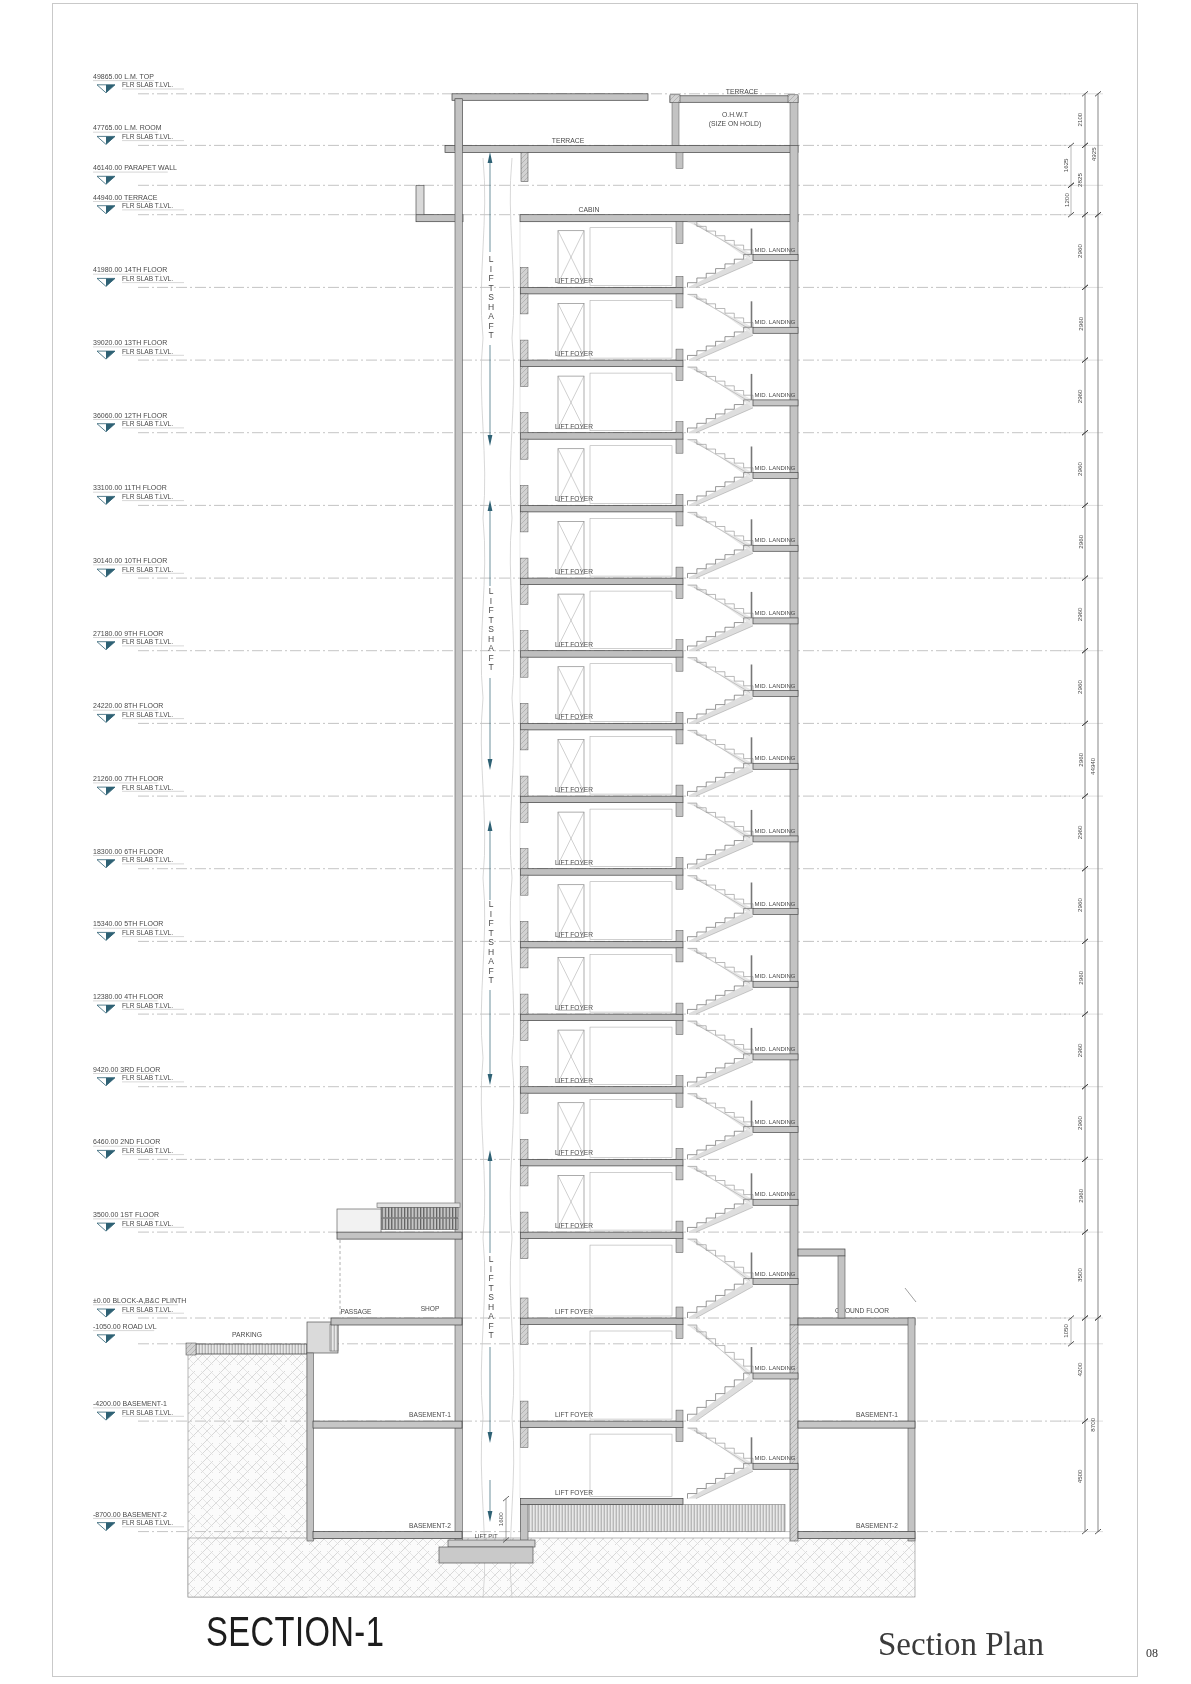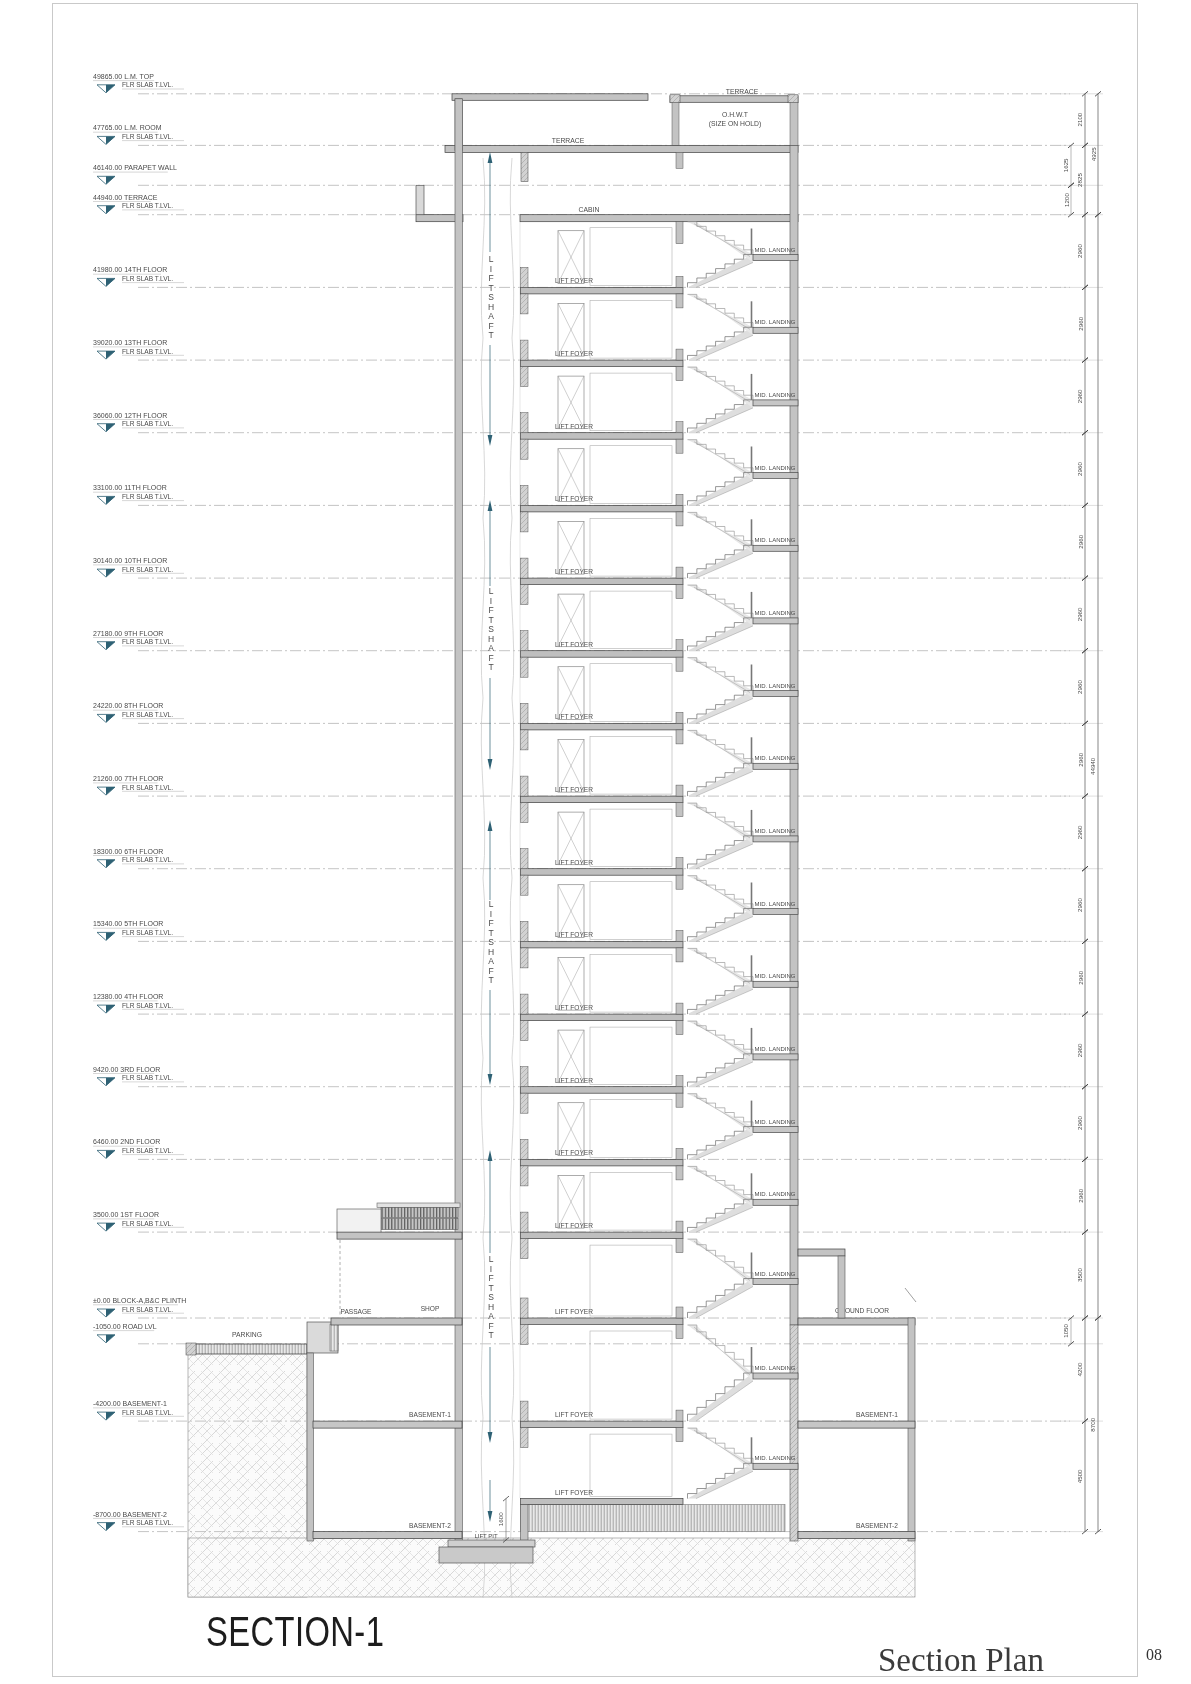--- a/index.html
+++ b/index.html
@@ -5,23 +5,23 @@
   html,body{margin:0;padding:0;background:#fff;}
   .sheet{position:relative;width:1191px;height:1684px;background:#fff;overflow:hidden;
          font-family:"Liberation Sans",sans-serif;}
   .frame{position:absolute;left:52px;top:3px;width:1086px;height:1674px;
          border:1px solid #c9c9c9;box-sizing:border-box;}
   svg#dwg{position:absolute;left:0;top:0;}
   svg text{font-family:"Liberation Sans",sans-serif;fill:#4a4a4a;}
   .title-section{position:absolute;left:206px;top:1608px;font-size:42px;color:#1d1d1d;
          letter-spacing:.5px;transform:scaleX(.78);transform-origin:left top;white-space:nowrap;}
   .title-plan{position:absolute;left:878px;top:1626px;font-family:"Liberation Serif",serif;
-         font-size:33px;color:#3b3b3b;white-space:nowrap;margin-top:16px;}
+         font-size:33px;color:#3b3b3b;white-space:nowrap;}
   .page-num{position:absolute;left:1146px;top:1646px;font-family:"Liberation Serif",serif;
-         font-size:16px;color:#333;}
+         font-size:12px;color:#333;}
 </style>
 </head>
 <body>
 
 <div class="sheet">
   <div class="frame"></div>
   <svg id="dwg" width="1191" height="1684" viewBox="0 0 1191 1684">
       <defs>
         <pattern id="earth" width="18" height="18" patternUnits="userSpaceOnUse">
           <rect x="0" y="0" width="18" height="18" fill="#fbfbfb" stroke="none" stroke-width="0"></rect>

